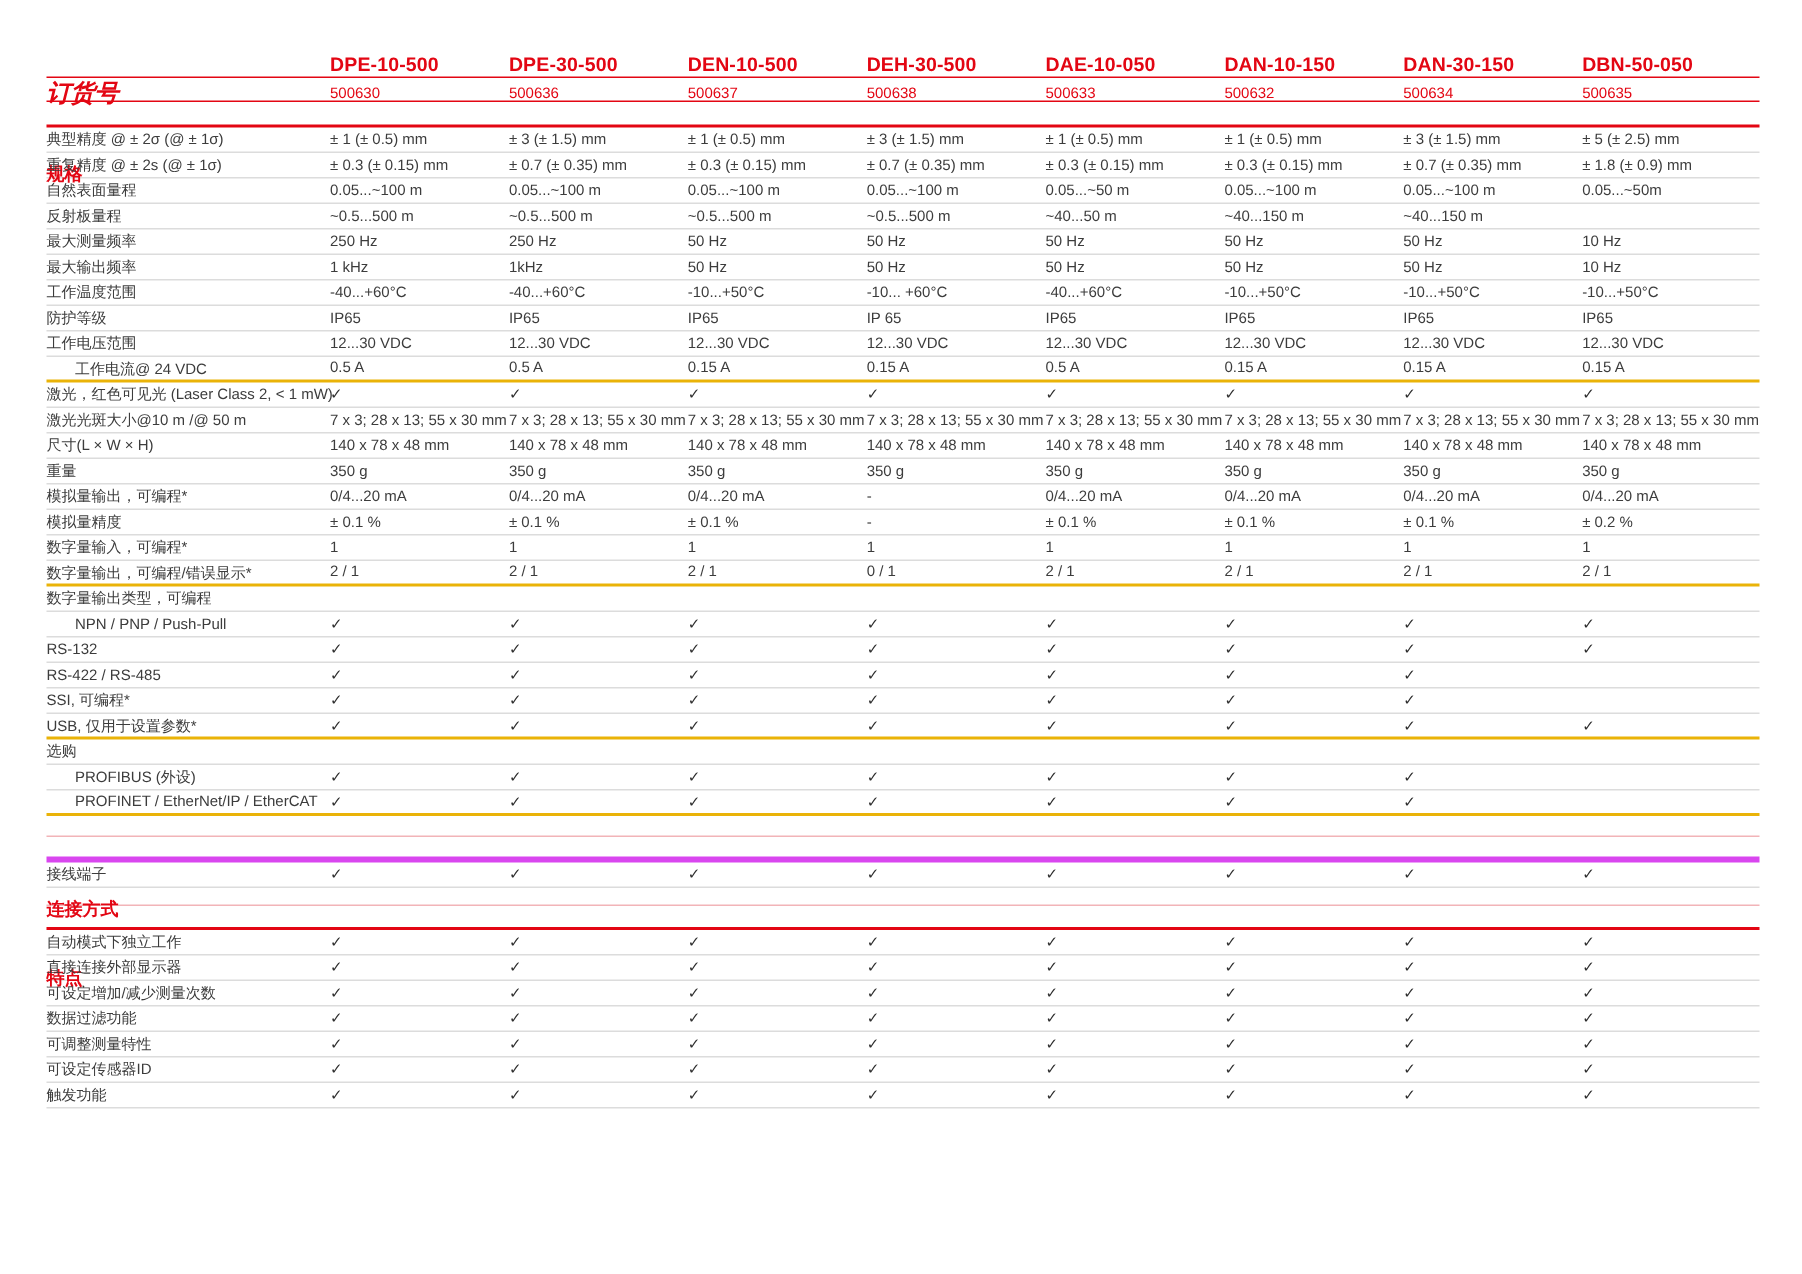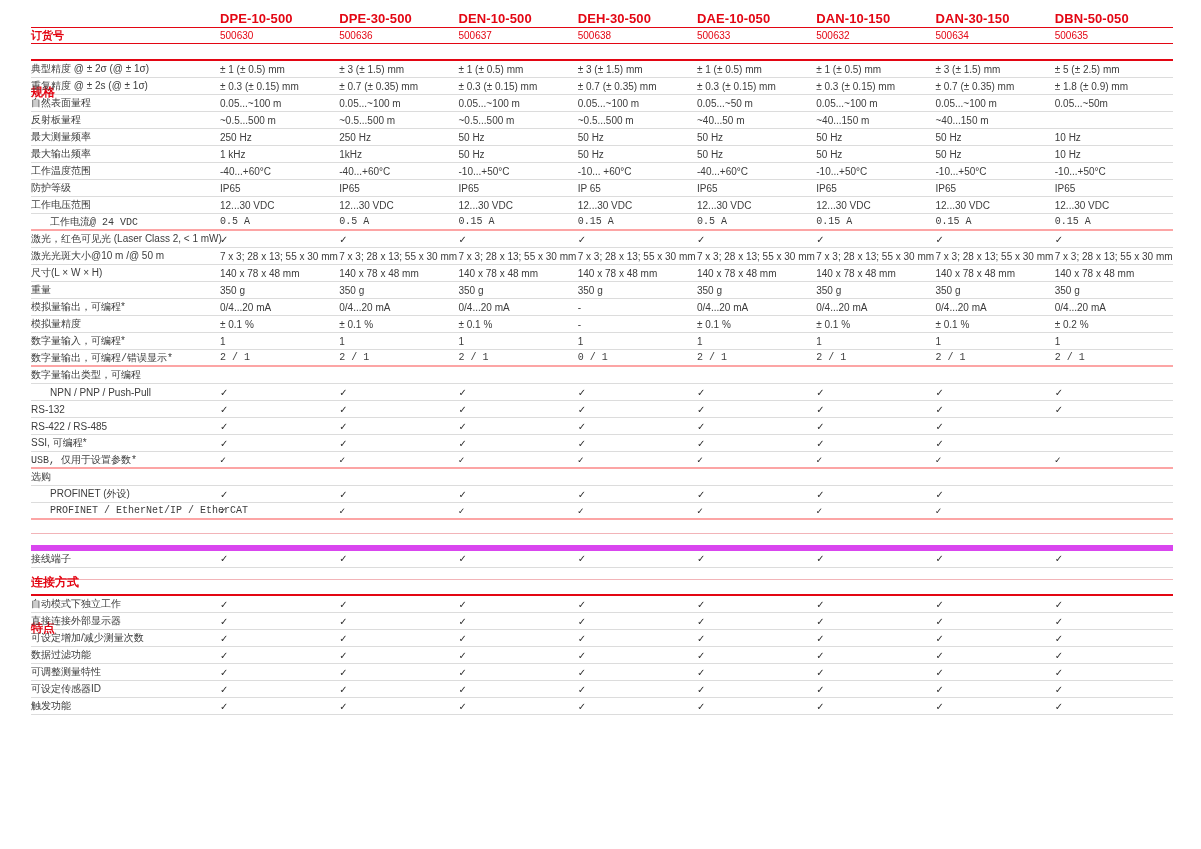--- a/index.html
+++ b/index.html
@@ -1,57 +1,57 @@
 <!DOCTYPE html>
 <html><head>
 <meta charset="utf-8">
 <style>
   * { margin:0; padding:0; box-sizing:border-box; }
   html,body { background:#ffffff; }
   .page {
     position:relative; width:1201px; height:849px; background:#ffffff;
     font-family:"Liberation Sans", sans-serif; overflow:hidden;
   }
-  .tbl { position:absolute; left:31px; top:10px; width:1142px; }
+  .tbl { position:absolute; left:31px; top:34px; width:1142px; }
   .row {
     display:grid;
     grid-template-columns:188px repeat(8, 119.25px);
     align-items:center;
     height:17px;
     border-bottom:1px solid #dcdcdc;
     font-size:10px; color:#3c3c3c;
   }
   .row .label { white-space:nowrap; overflow:visible; }
   .row .cell  { white-space:nowrap; overflow:visible; padding-left:1px; }
   .row .label.indent { padding-left:19px; }
 
   
   .row.header { border-bottom:1.5px solid #e30613; height:18px; }
   .row.header .cell { font-weight:bold; color:#e30613; font-size:13px; letter-spacing:.1px; }
 
   
   .row.order { border-bottom:1.5px solid #e30613; height:15.5px; }
-  .row.order .label { font-weight:bold; color:#e30613; font-size:11px; }
+  .row.order .label { font-weight:bold; color:#e30613; font-size:16px;font-style:italic; }
   .row.order .cell  { color:#e30613; }
 
   
   .row.sec {
     border-top:1px solid #f2b4b8;
     border-bottom:2px solid #e30613;
     height:17.5px;
   }
   .row.sec .label { font-weight:bold; color:#e30613; font-size:12px;margin-top:40px; }
   .row.sec0 { border-top:none; }          
-  .row.sec2 { border-bottom:6px solid #d946ef; } 
+  .row.sec2 { border-bottom:4px solid #d946ef; } 
   .row.sec1 { margin-top:15px; }
   .row.sec2 { margin-top:13px; }
   .row.sec3 { margin-top:11px; }
 
   
-  .row.strong { border-bottom:2px solid #fca5a5;font-family:Liberation Mono, monospace; }
+  .row.strong { border-bottom:2px solid #eab308; }
 
   .cell.chk { font-size:10px; color:#2e2e2e; }
 </style>
 </head>
 <body>
 
 <div class="page">
   <div class="tbl" id="spec-table">
       <div class="row header">
         <div class="label"></div>
@@ -347,21 +347,21 @@
         <div class="cell"></div>
         <div class="cell"></div>
         <div class="cell"></div>
         <div class="cell"></div>
         <div class="cell"></div>
         <div class="cell"></div>
         <div class="cell"></div>
         <div class="cell"></div>
       </div>
       <div class="row">
-        <div class="label indent">PROFINET (外设)</div>
+        <div class="label indent">PROFIBUS (外设)</div>
         <div class="cell chk">✓</div>
         <div class="cell chk">✓</div>
         <div class="cell chk">✓</div>
         <div class="cell chk">✓</div>
         <div class="cell chk">✓</div>
         <div class="cell chk">✓</div>
         <div class="cell chk">✓</div>
         <div class="cell"></div>
       </div>
       <div class="row strong">

